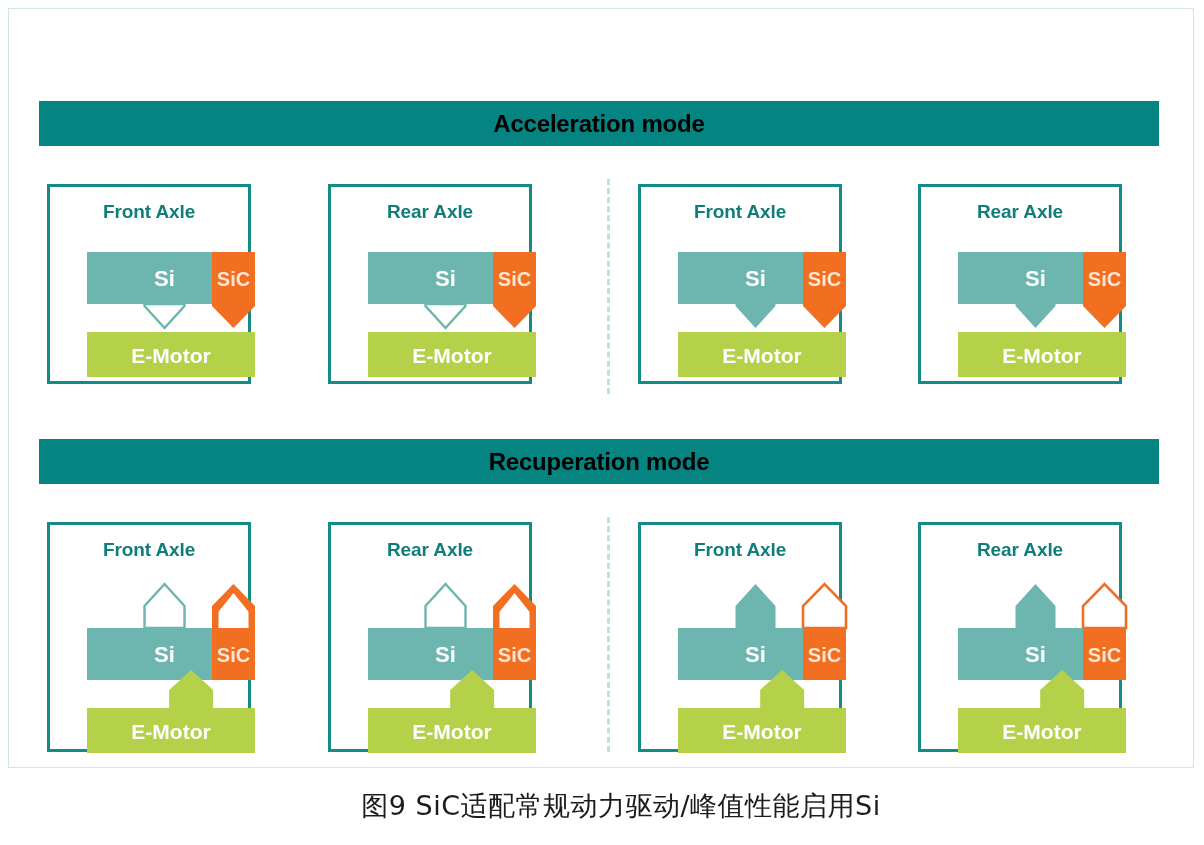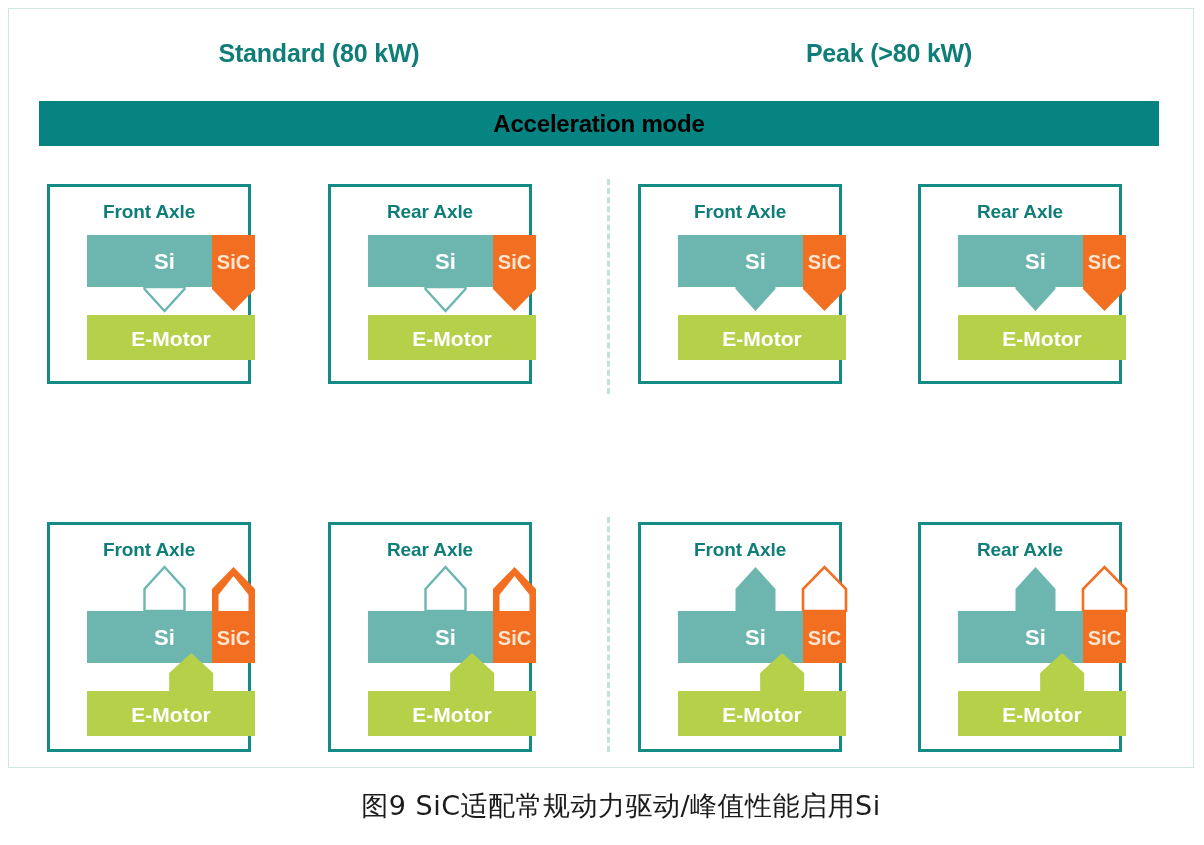--- a/index.html
+++ b/index.html
@@ -108,21 +108,21 @@
     font-size: 19px;
     font-weight: bold;
     color: #0f7d78;
     letter-spacing: -0.1px;
   }
 
   
   .diagram {
     position: absolute;
     left: 0;
-    top: 0;
+    top: 17px;
     width: 100%;
     height: 100%;
   }
 
   
   #figure-caption {
     position: absolute;
     left: 0;
     top: 788px;
     width: 1204px;
@@ -132,24 +132,20 @@
     font-family: "DejaVu Sans", "Liberation Sans", sans-serif;
     letter-spacing: 0.5px;
     margin-left: 19px;
   }
 </style>
 </head>
 <body>
 
 <div id="figure-frame">
 
-  <div class="col-headers">
-    <div class="col-header standard">Standard (80 kW)</div>
-    <div class="col-header peak">Peak (&gt;80 kW)</div>
-  </div>
 
   <div class="mode-banner accel">Acceleration mode</div>
   <div class="divider accel"></div>
   <div class="panel-row accel" id="row-acceleration">
       <div class="panel c0">
         <div class="panel-title">Front Axle</div>
         <div class="diagram">
   <svg viewBox="0 0 252 194" width="252" height="194">
     <path d="M 94.5 100 L 94.5 102 L 114.5 124 L 134.5 102 L 134.5 100 Z" fill="#ffffff" stroke="#6db6af" stroke-width="2.4"></path>
     <rect x="37" y="48" width="125" height="52" fill="#6db6af"></rect>
@@ -194,20 +190,21 @@
     <rect x="37" y="48" width="125" height="52" fill="#6db6af"></rect>
     <path d="M 162 48 L 205 48 L 205 102 L 183.5 124 L 162 102 Z" fill="#f26e21"></path>
     <rect x="37" y="128" width="168" height="45" fill="#b5d14a"></rect>
     <text x="114.5" y="82" fill="#ffffff" font-size="22" font-family="Liberation Sans, sans-serif" font-weight="bold" text-anchor="middle">Si</text>
     <text x="183.5" y="82" fill="#fde7d2" font-size="20" font-family="Liberation Sans, sans-serif" font-weight="bold" text-anchor="middle">SiC</text>
     <text x="121" y="158.5" fill="#ffffff" font-size="21" font-family="Liberation Sans, sans-serif" font-weight="bold" text-anchor="middle">E-Motor</text>
   </svg></div>
       </div>
     </div>
 
+  <div class="mode-banner recup">Recuperation mode</div>
   <div class="divider recup"></div>
   <div class="panel-row recup" id="row-recuperation">
       <div class="panel c0">
         <div class="panel-title">Front Axle</div>
         <div class="diagram">
   <svg viewBox="0 0 252 224" width="252" height="224">
     <path d="M 94.5 86 L 94.5 64 L 114.5 42 L 134.5 64 L 134.5 86 Z" fill="#ffffff" stroke="#6db6af" stroke-width="2.4"></path>
 
     <path d="M 162 86 L 162 64 L 183.5 42 L 205 64 L 205 86 Z" fill="#f26e21" stroke="#f26e21" stroke-width="0"></path>
     <path d="M 168.5 86 L 168.5 69.85 L 183.5 51.1 L 198.5 69.85 L 198.5 86 Z" fill="#ffffff"></path>

